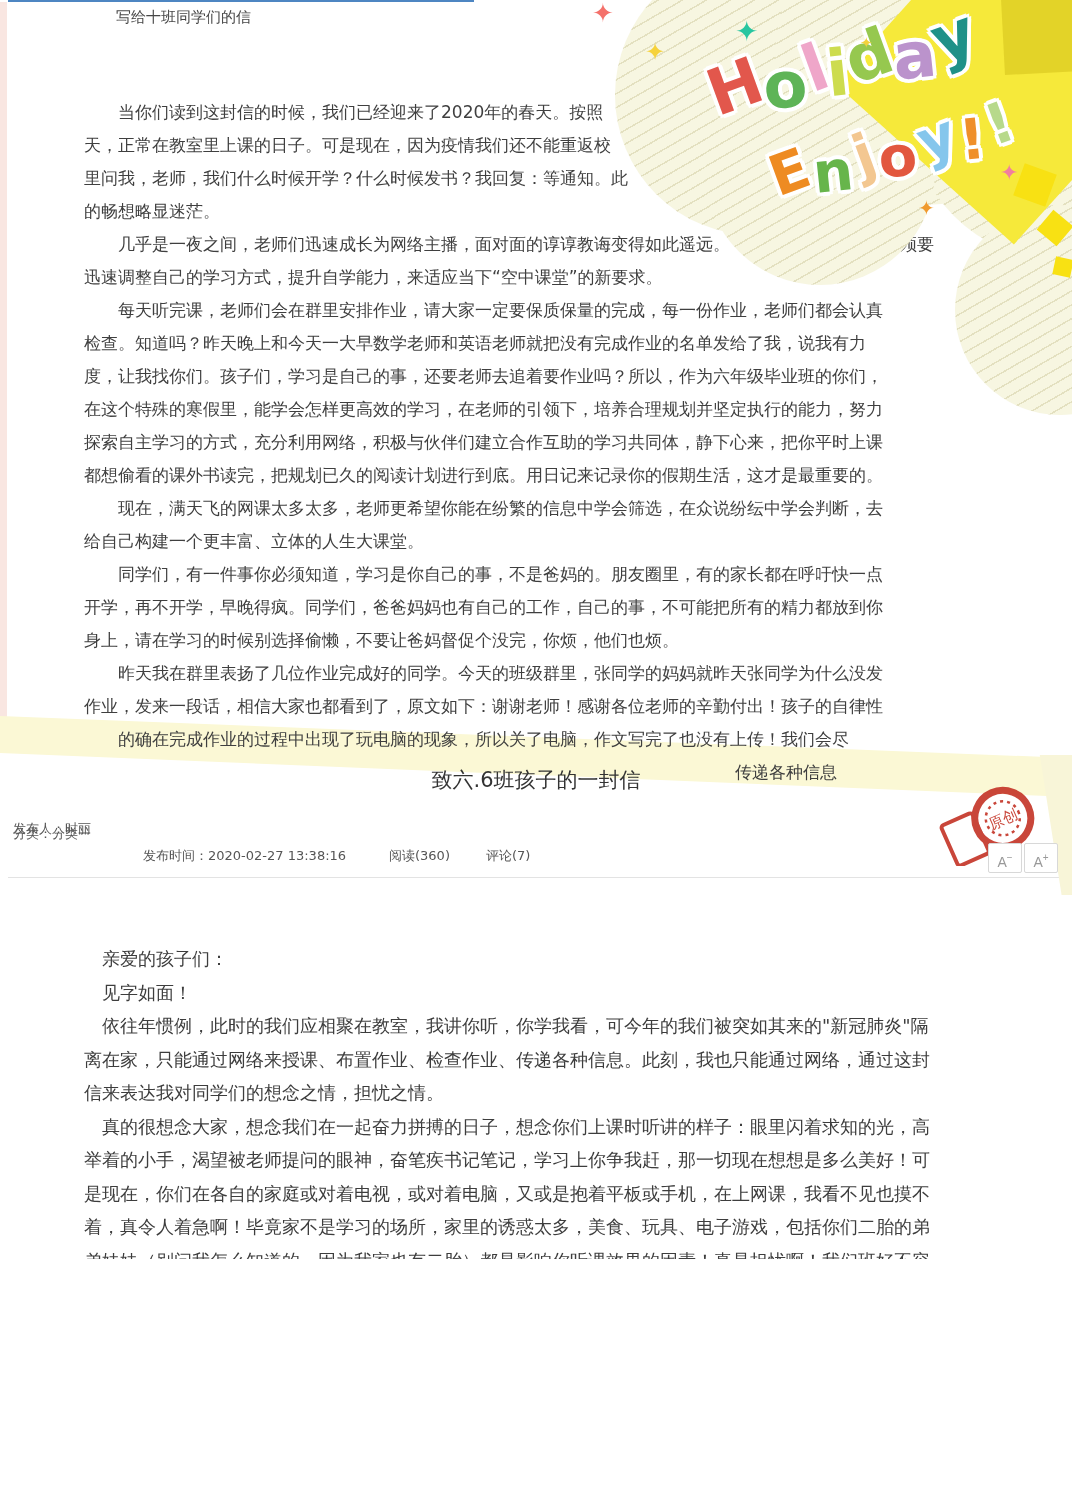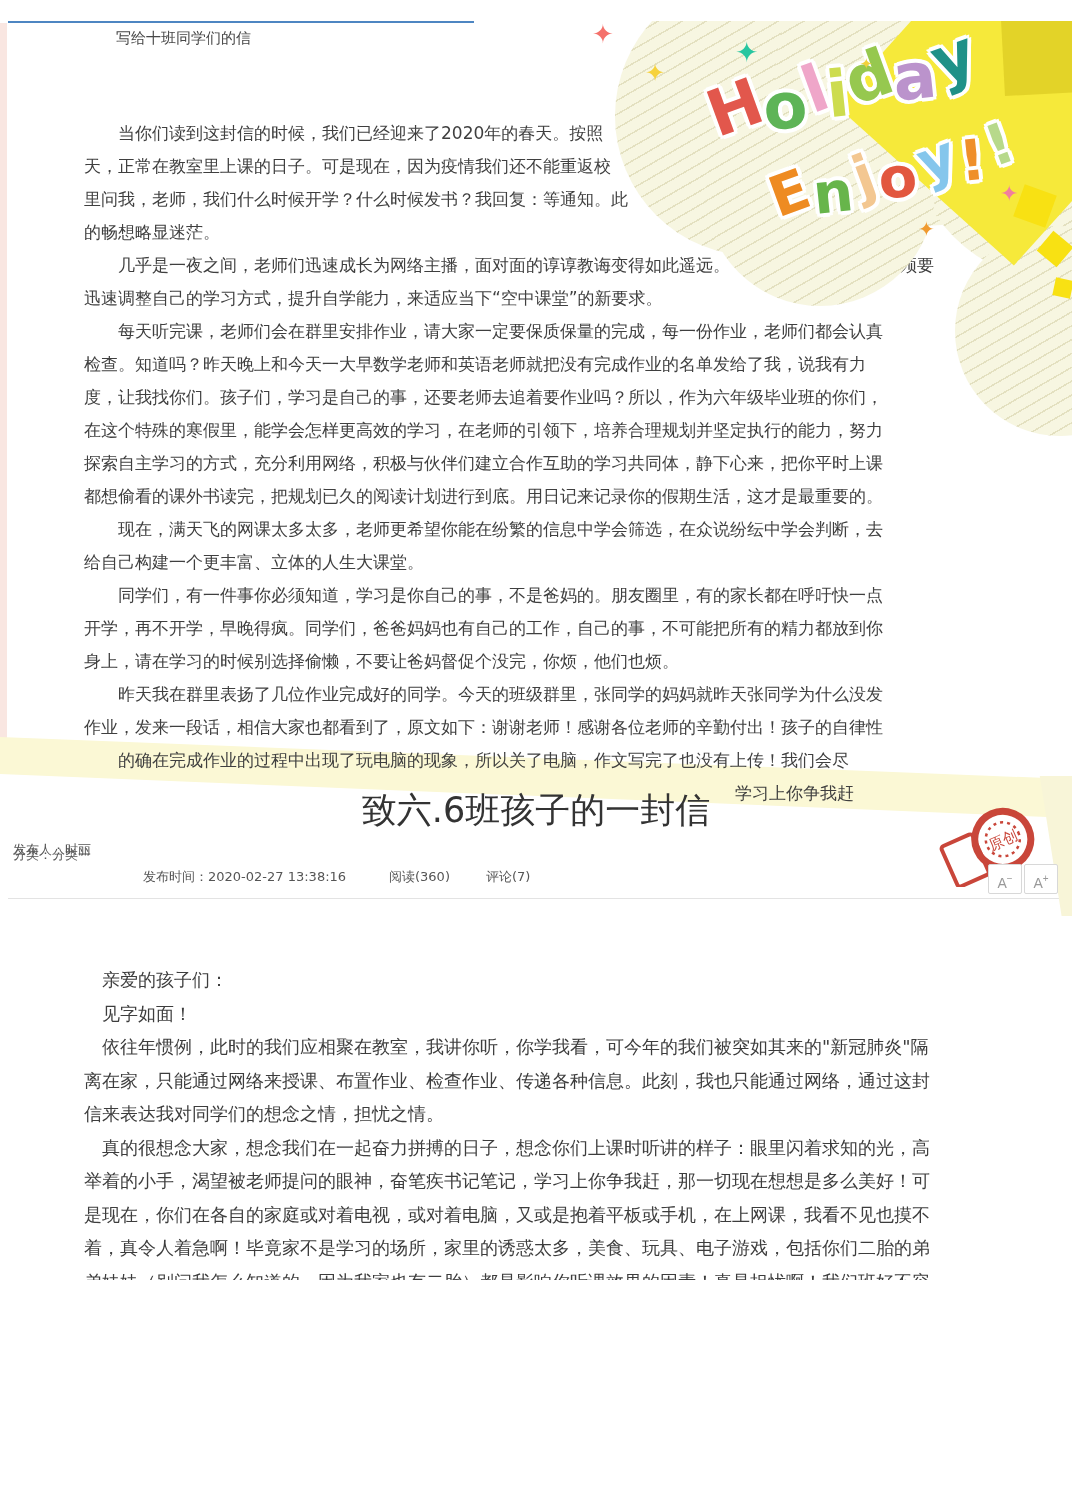--- a/index.html
+++ b/index.html
@@ -1,17 +1,17 @@
 <!DOCTYPE html>
 <html><head>
 <meta charset="utf-8">
 <style>
   html,body{margin:0;padding:0;background:#fff;}
   #canvas{position:relative;width:1072px;height:1259px;overflow:hidden;background:#fff;
-          font-family:"DejaVu Sans",sans-serif;margin-top:21px;}
+          font-family:"DejaVu Sans",sans-serif;}
   
   .pink-strip{position:absolute;left:0;top:2px;width:7px;height:754px;background:#f9e6e1;z-index:1;}
   .blue-line{position:absolute;left:8px;top:0;width:466px;height:2px;background:#4d86c2;z-index:2;}
   .l1-title{position:absolute;left:116px;top:8px;font-size:15px;color:#474747;z-index:2;white-space:pre;}
   .l1-body{position:absolute;left:84px;top:96px;font-size:17px;line-height:33px;color:#3f3f3f;
            white-space:pre;z-index:2;}
   .band{position:absolute;left:0;top:700px;width:1072px;height:100px;background:#fbf8d5;
         clip-path:polygon(0 16px,100% 58px,100% 100px,0 58px);z-index:1;}
   .l1-fragment{position:absolute;left:735px;top:761px;font-size:17px;color:#3f3f3f;z-index:5;white-space:pre;}
   
@@ -28,21 +28,21 @@
   .word-enjoy{left:768px;top:118px;font-size:56px;transform:rotate(-13deg);letter-spacing:4px;}
   .wletter{display:inline-block;
     text-shadow:-3px -3px 0 #fff,3px -3px 0 #fff,-3px 3px 0 #fff,3px 3px 0 #fff,4px 0 0 #fff,-4px 0 0 #fff,0 4px 0 #fff,0 -4px 0 #fff;}
   .wletter:nth-child(2n){transform:translateY(7px) rotate(7deg);}
   .wletter:nth-child(2n+1){transform:translateY(-3px) rotate(-7deg);}
   .sparkle{position:absolute;line-height:1;z-index:7;}
   .confetti{position:absolute;z-index:4;}
   
   .post-bg{position:absolute;left:0;top:745px;width:1072px;height:760px;background:#fff;
            clip-path:polygon(0 8px,100% 52px,100% 100%,0 100%);z-index:4;}
-  .post-title{position:absolute;left:0;top:766px;width:1072px;text-align:center;font-size:35px;
+  .post-title{position:absolute;left:0;top:766px;width:1072px;text-align:center;font-size:21px;
               color:#333;z-index:5;}
   .meta{position:absolute;font-size:13px;color:#555;z-index:5;white-space:pre;}
   .divider{position:absolute;left:8px;top:877px;width:1064px;height:1px;background:#e3e3e3;z-index:5;}
   .font-btn{position:absolute;width:34px;height:30px;background:#fff;border:1px solid #d8d8d8;
             border-radius:2px;color:#999;font-size:14px;text-align:center;line-height:28px;
             z-index:7;padding:0;box-sizing:border-box;}
   .font-btn sup{font-size:10px;}
   .stamp{position:absolute;left:938px;top:782px;z-index:5;opacity:.92;}
   .wedge{position:absolute;left:1020px;top:755px;width:52px;height:140px;background:#f8f5d8;
          clip-path:polygon(38% 0,100% 0,100% 100%,80% 100%);z-index:6;}
@@ -72,21 +72,21 @@
 都想偷看的课外书读完，把规划已久的阅读计划进行到底。用日记来记录你的假期生活，这才是最重要的。
 　　现在，满天飞的网课太多太多，老师更希望你能在纷繁的信息中学会筛选，在众说纷纭中学会判断，去
 给自己构建一个更丰富、立体的人生大课堂。
 　　同学们，有一件事你必须知道，学习是你自己的事，不是爸妈的。朋友圈里，有的家长都在呼吁快一点
 开学，再不开学，早晚得疯。同学们，爸爸妈妈也有自己的工作，自己的事，不可能把所有的精力都放到你
 身上，请在学习的时候别选择偷懒，不要让爸妈督促个没完，你烦，他们也烦。
 　　昨天我在群里表扬了几位作业完成好的同学。今天的班级群里，张同学的妈妈就昨天张同学为什么没发
 作业，发来一段话，相信大家也都看到了，原文如下：谢谢老师！感谢各位老师的辛勤付出！孩子的自律性
 　　的确在完成作业的过程中出现了玩电脑的现象，所以关了电脑，作文写完了也没有上传！我们会尽</div>
   <div class="band"></div>
-  <div class="l1-fragment">学习上你争我赶</div>
+  <div class="l1-fragment">传递各种信息</div>
 
   <div class="cloud striped cloud-top" style="left:615px;top:-45px;width:280px;height:280px;"></div>
   <div class="cloud striped cloud-top" style="left:775px;top:-95px;width:300px;height:300px;"></div>
   <div class="cloud striped cloud-top" style="left:910px;top:-40px;width:300px;height:300px;"></div>
   <div class="cloud striped cloud-top" style="left:705px;top:55px;width:230px;height:230px;"></div>
   <div class="cloud striped cloud-top" style="left:955px;top:205px;width:210px;height:210px;"></div>
   <div class="envelope">
       <div class="env-flap"></div>
     </div>
   <div class="deco-word word-holiday"><span class="wletter" style="color: rgb(226, 87, 76);">H</span><span class="wletter" style="color: rgb(94, 180, 87);">o</span><span class="wletter" style="color: rgb(239, 166, 201);">l</span><span class="wletter" style="color: rgb(205, 220, 79);">i</span><span class="wletter" style="color: rgb(150, 200, 79);">d</span><span class="wletter" style="color: rgb(187, 147, 204);">a</span><span class="wletter" style="color: rgb(31, 145, 136);">y</span></div>

